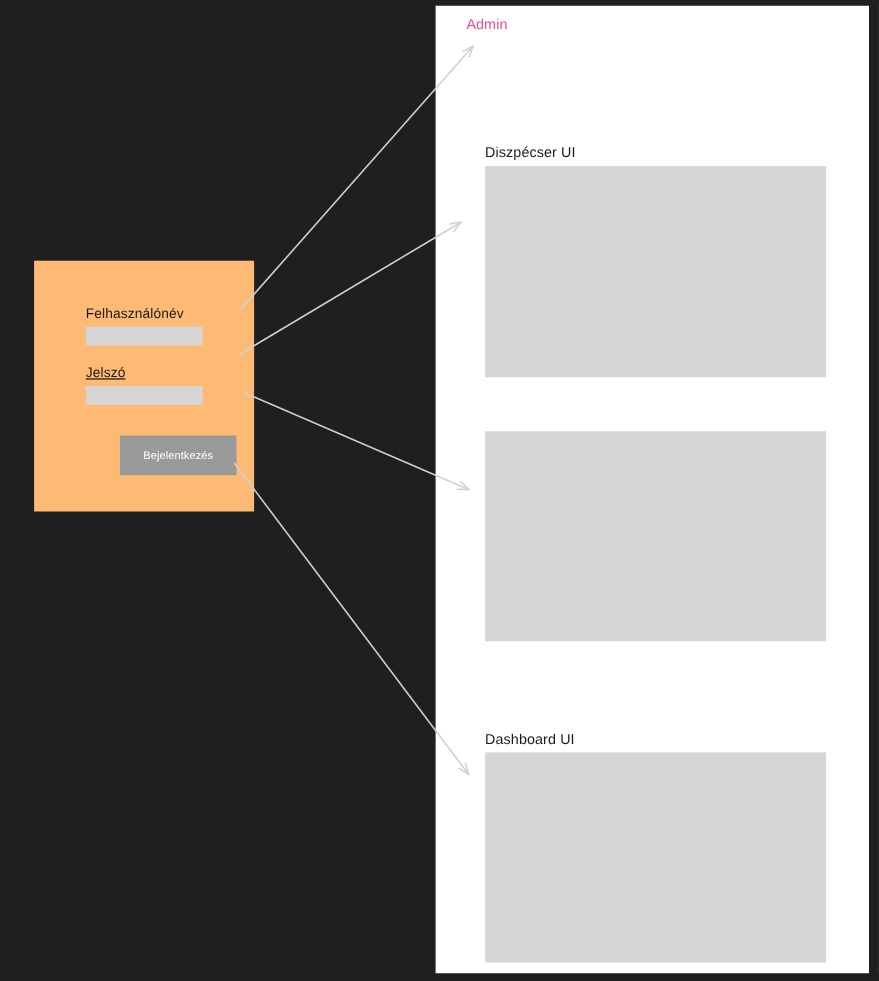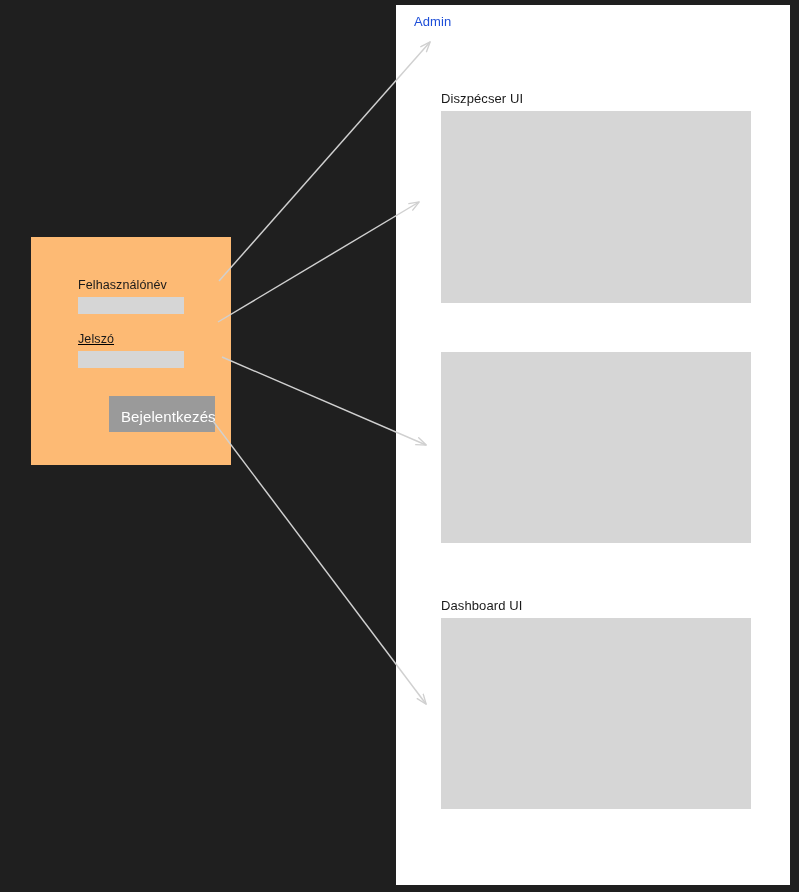--- a/index.html
+++ b/index.html
@@ -23,51 +23,52 @@
     position: absolute;
     left: 396px;
     top: 5px;
     width: 394px;
     height: 880px;
     background: #ffffff;
     box-sizing: border-box;
   }
   #panel-title {
     position: absolute;
-    left: 18px;
+    left: 28px;
     top: 9px;
     font-size: 13px;
-    color: #1d4ed8;
+    color: #ec4899;
     letter-spacing: 0.1px;
     white-space: nowrap;
   }
 
   .panel-section {
     position: absolute;
     left: 45px;
     width: 348px;
+    margin-top: 40px;
   }
   .section-label {
     font-size: 13px;
     color: #1a1a1a;
     letter-spacing: 0.1px;
     white-space: nowrap;
     margin: 0 0 5px 0;
     line-height: 15px;
   }
   .section-box {
     width: 310px;
     background: #d6d6d6;
   }
 
   #section-0 { top: 86px; }
   #section-0 .section-box { height: 192px; }
   #section-1 { top: 347px; }
   #section-1 .section-box { height: 191px; }
-  #section-2 { top: 593px; }
+  #section-2 { top: 619px; }
   #section-2 .section-box { height: 191px; }
 
   
   #login-card {
     position: absolute;
     left: 31px;
     top: 237px;
     width: 200px;
     height: 228px;
     background: #fdba74;
@@ -102,21 +103,21 @@
     left: 78px;
     top: 159px;
     width: 106px;
     height: 36px;
     background: #9a9a9a;
     border: 0;
     padding: 12px;
     margin: 0;
     color: #ffffff;
     font-family: "Liberation Sans", sans-serif;
-    font-size: 15px;
+    font-size: 10px;
     letter-spacing: 0.1px;
     cursor: pointer;
   }
 
   
   #arrows {
     position: absolute;
     left: 0;
     top: 0;
     width: 799px;

